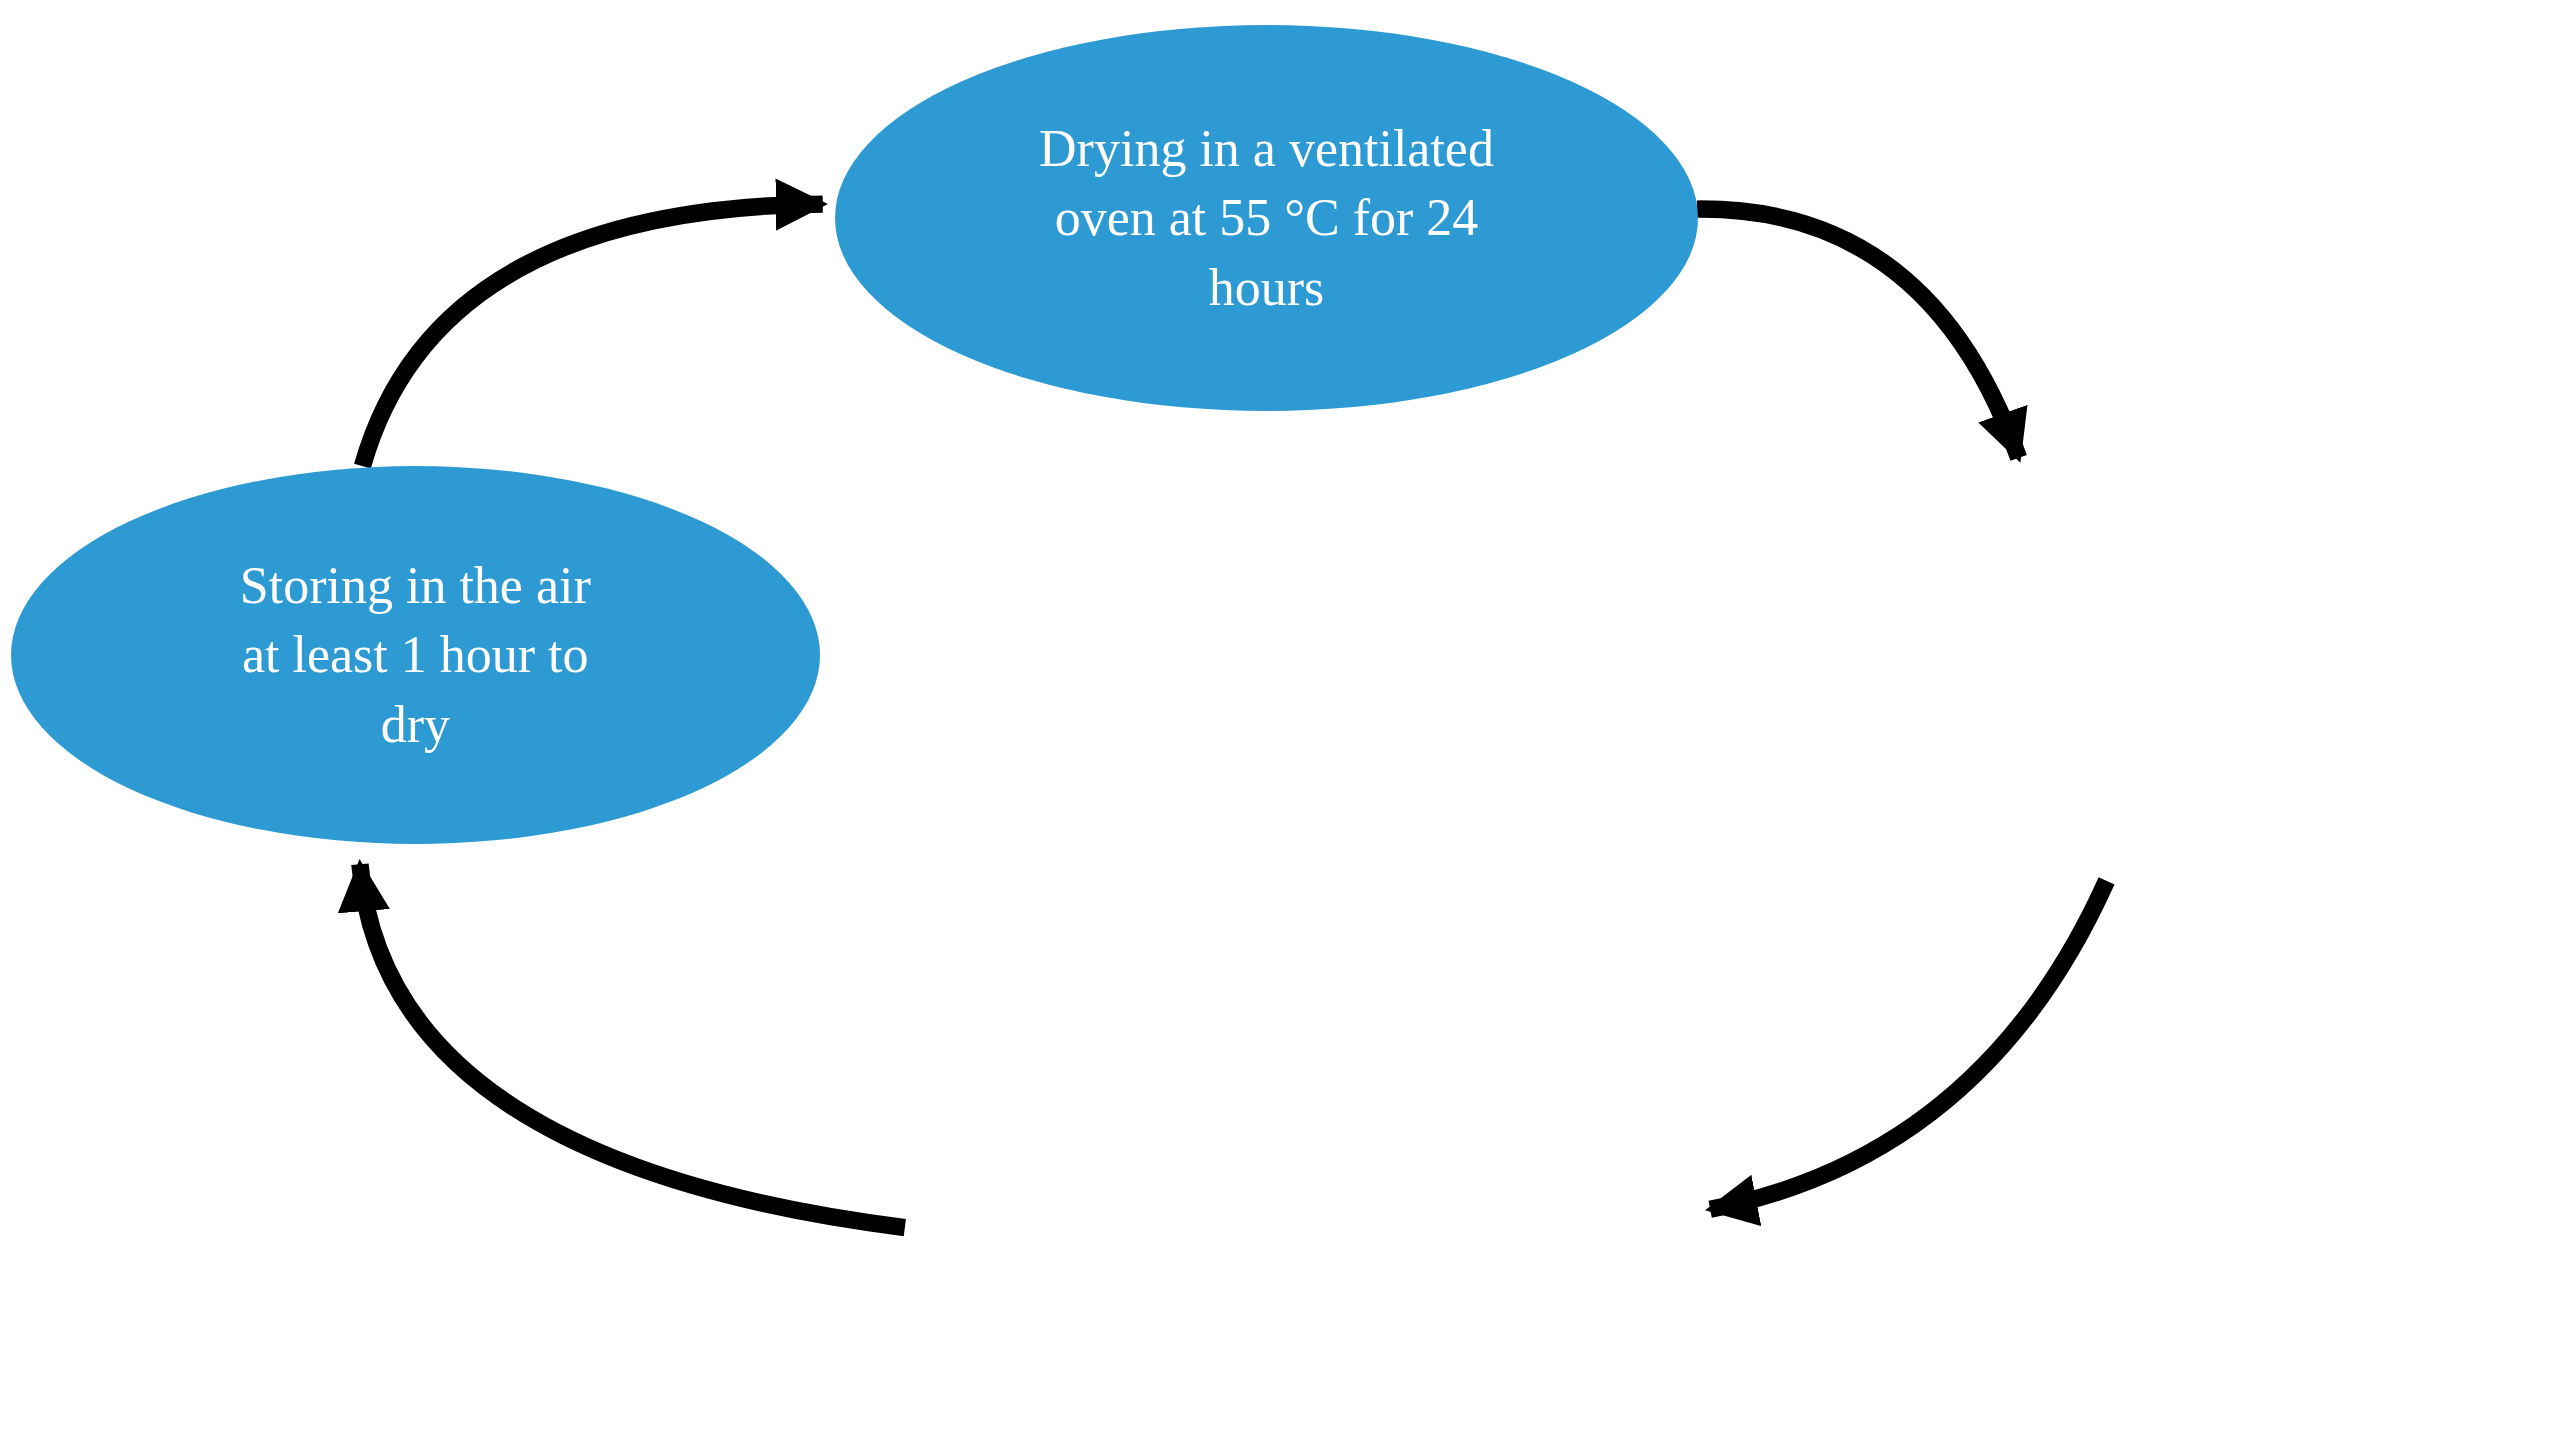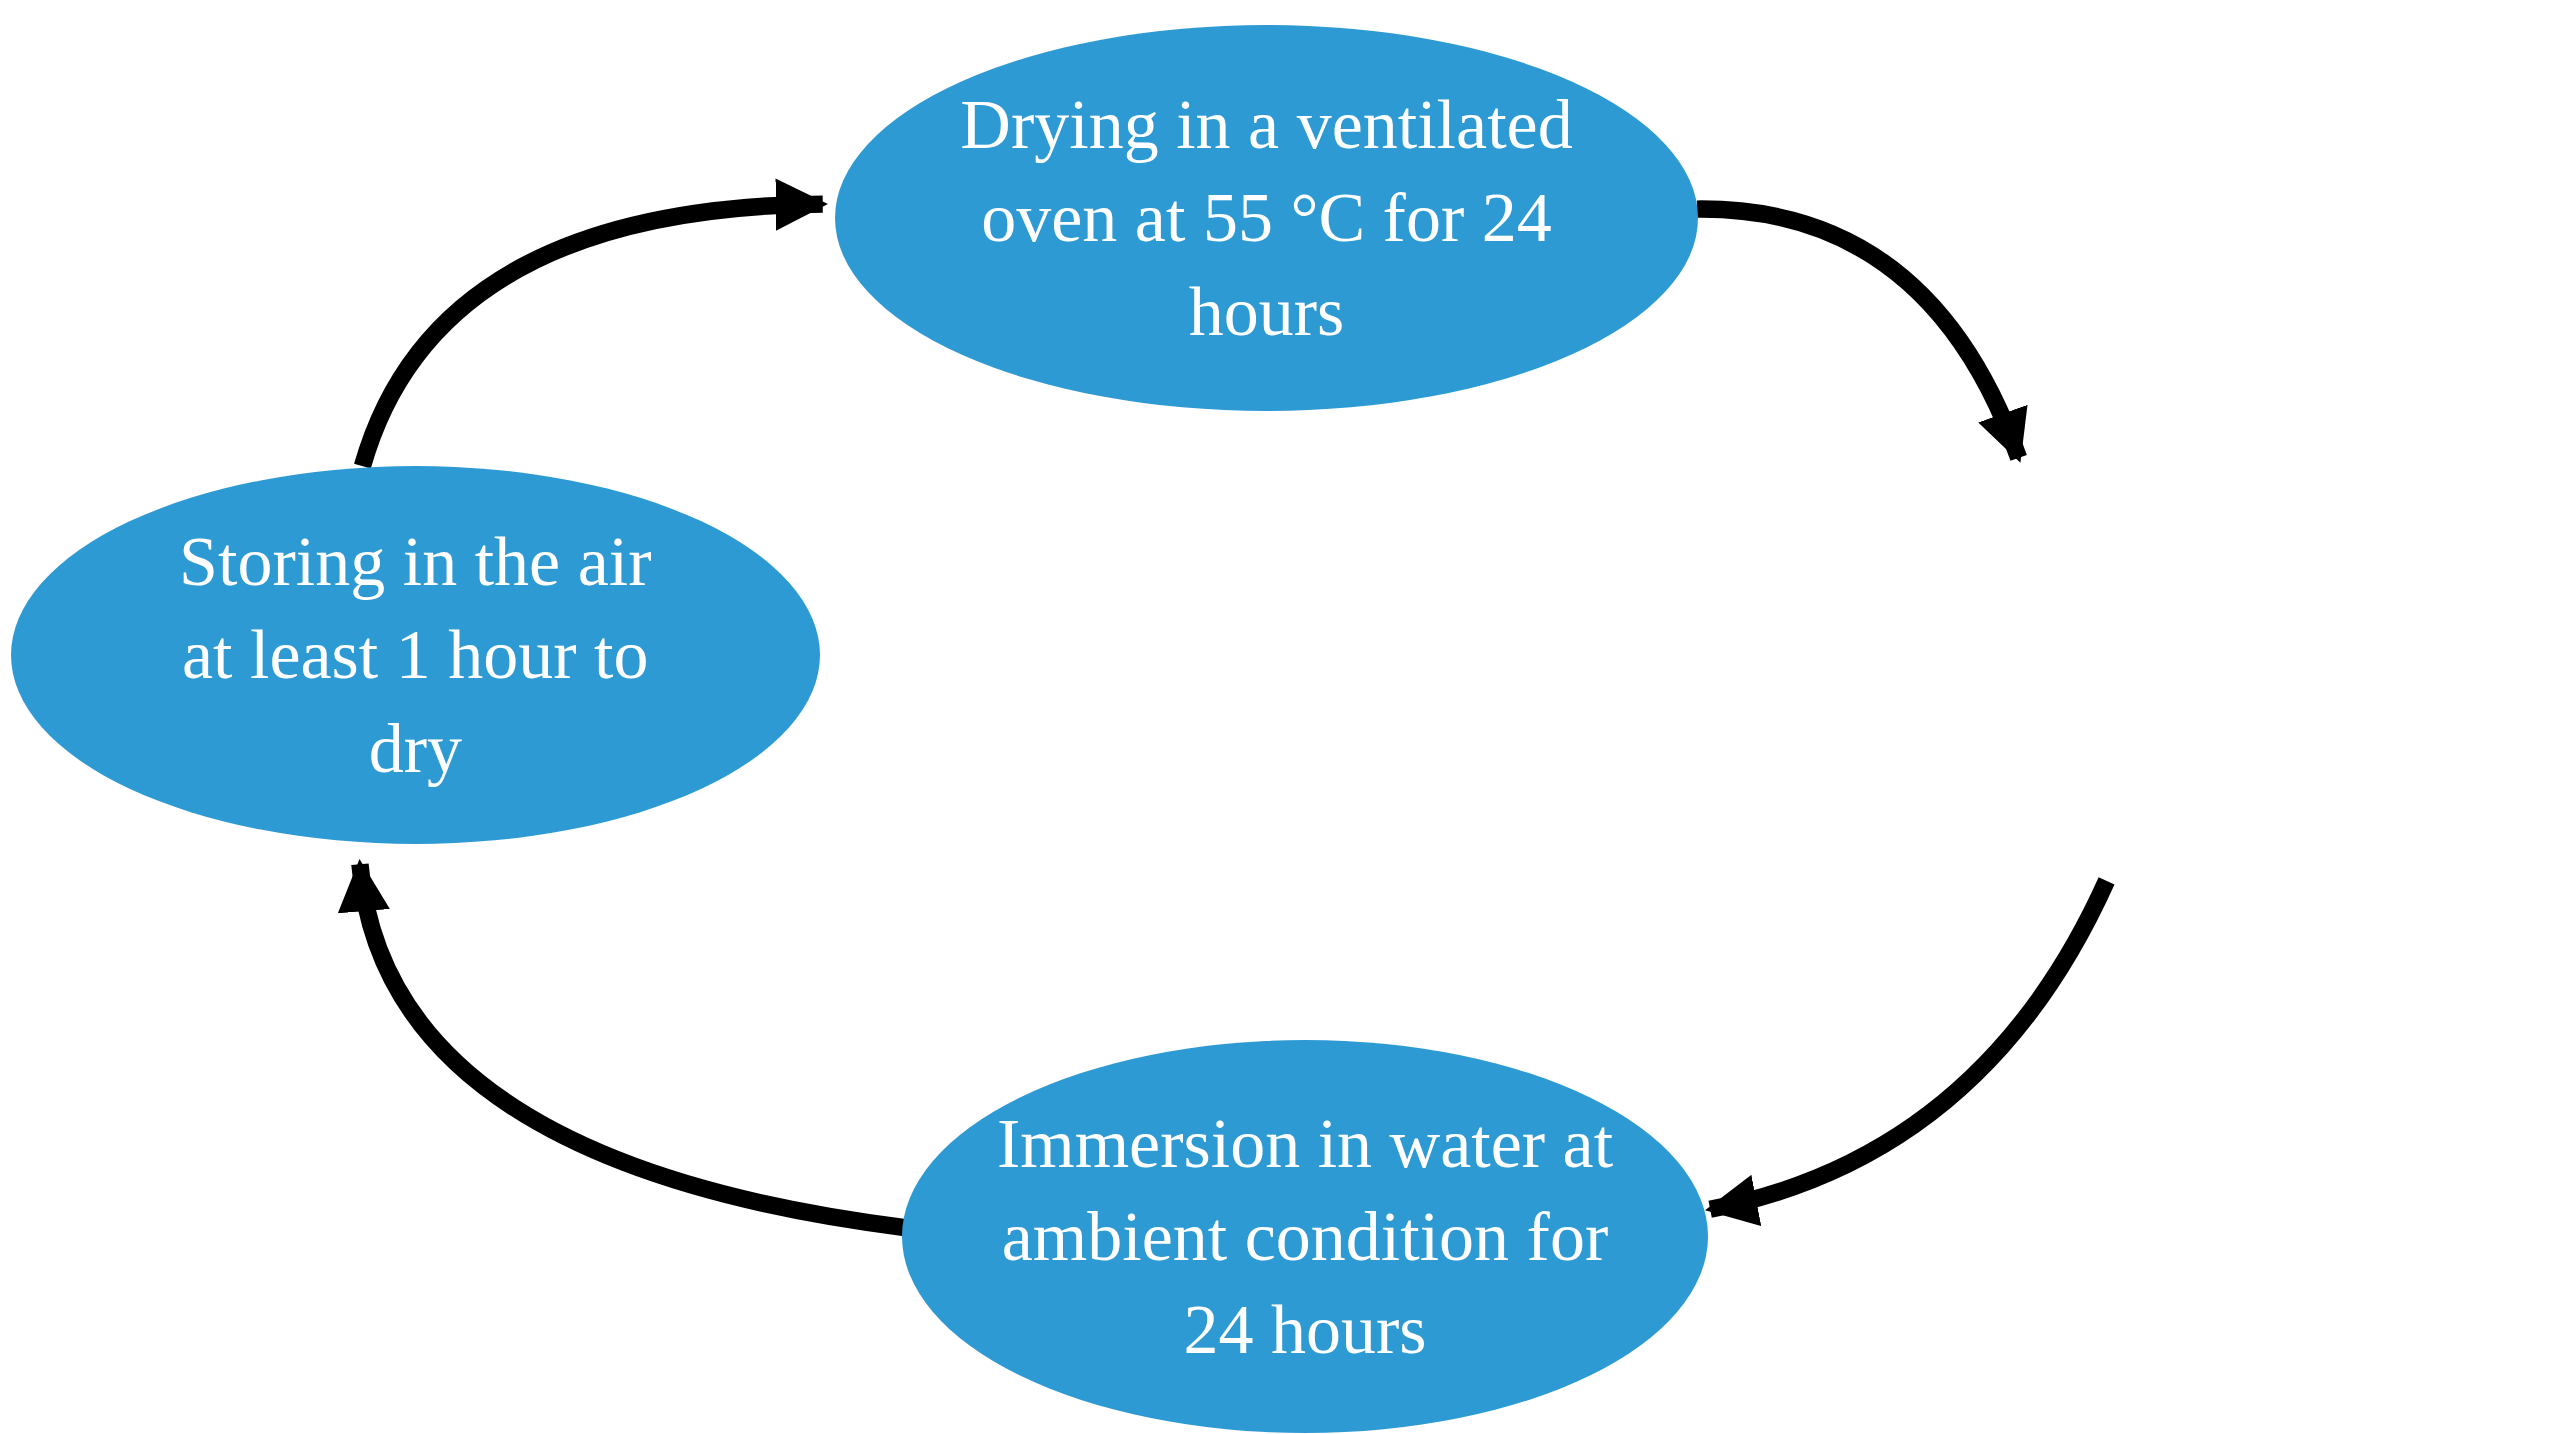--- a/index.html
+++ b/index.html
@@ -31,21 +31,21 @@
     position: absolute;
     border-radius: 50%;
     background: var(--node-fill, #2d9ad3);
     display: flex;
     align-items: center;
     justify-content: center;
     text-align: center;
   }
   .node-label {
     color: var(--node-text, #ffffff);
-    font-size: 70px;
+    font-size: 52px;
     line-height: 1.33;
     white-space: pre-line;
     padding: 0 33px;
   }
   .node-top    { left: 835px; top: 25px;   width: 863px; height: 386px; }
   .node-right  { left: 1789px; top: 469px;  width: 786px;  height: 421px; }
   .node-bottom { left: 902px; top: 1040px; width: 806px;  height: 393px; }
   .node-left   { left: 10.8px;   top: 466px;  width: 809px;  height: 378px; }
 </style>
 </head>
@@ -65,25 +65,20 @@
     <path class="edge" d="M 1091 1480 Q 464 1401 434 1042" marker-end="url(#ah)"></path>
   </svg>
 
   <div class="node node-top">
     <div class="node-label">Drying in a ventilated
 oven at 55 °C for 24
 hours</div>
   </div>
 
 
-  <div class="node node-bottom">
-    <div class="node-label">Immersion in water at
-ambient condition for
-24 hours</div>
-  </div>
 
   <div class="node node-left">
     <div class="node-label">Storing in the air
 at least 1 hour to
 dry</div>
   </div>
 
 </div>
 
 

